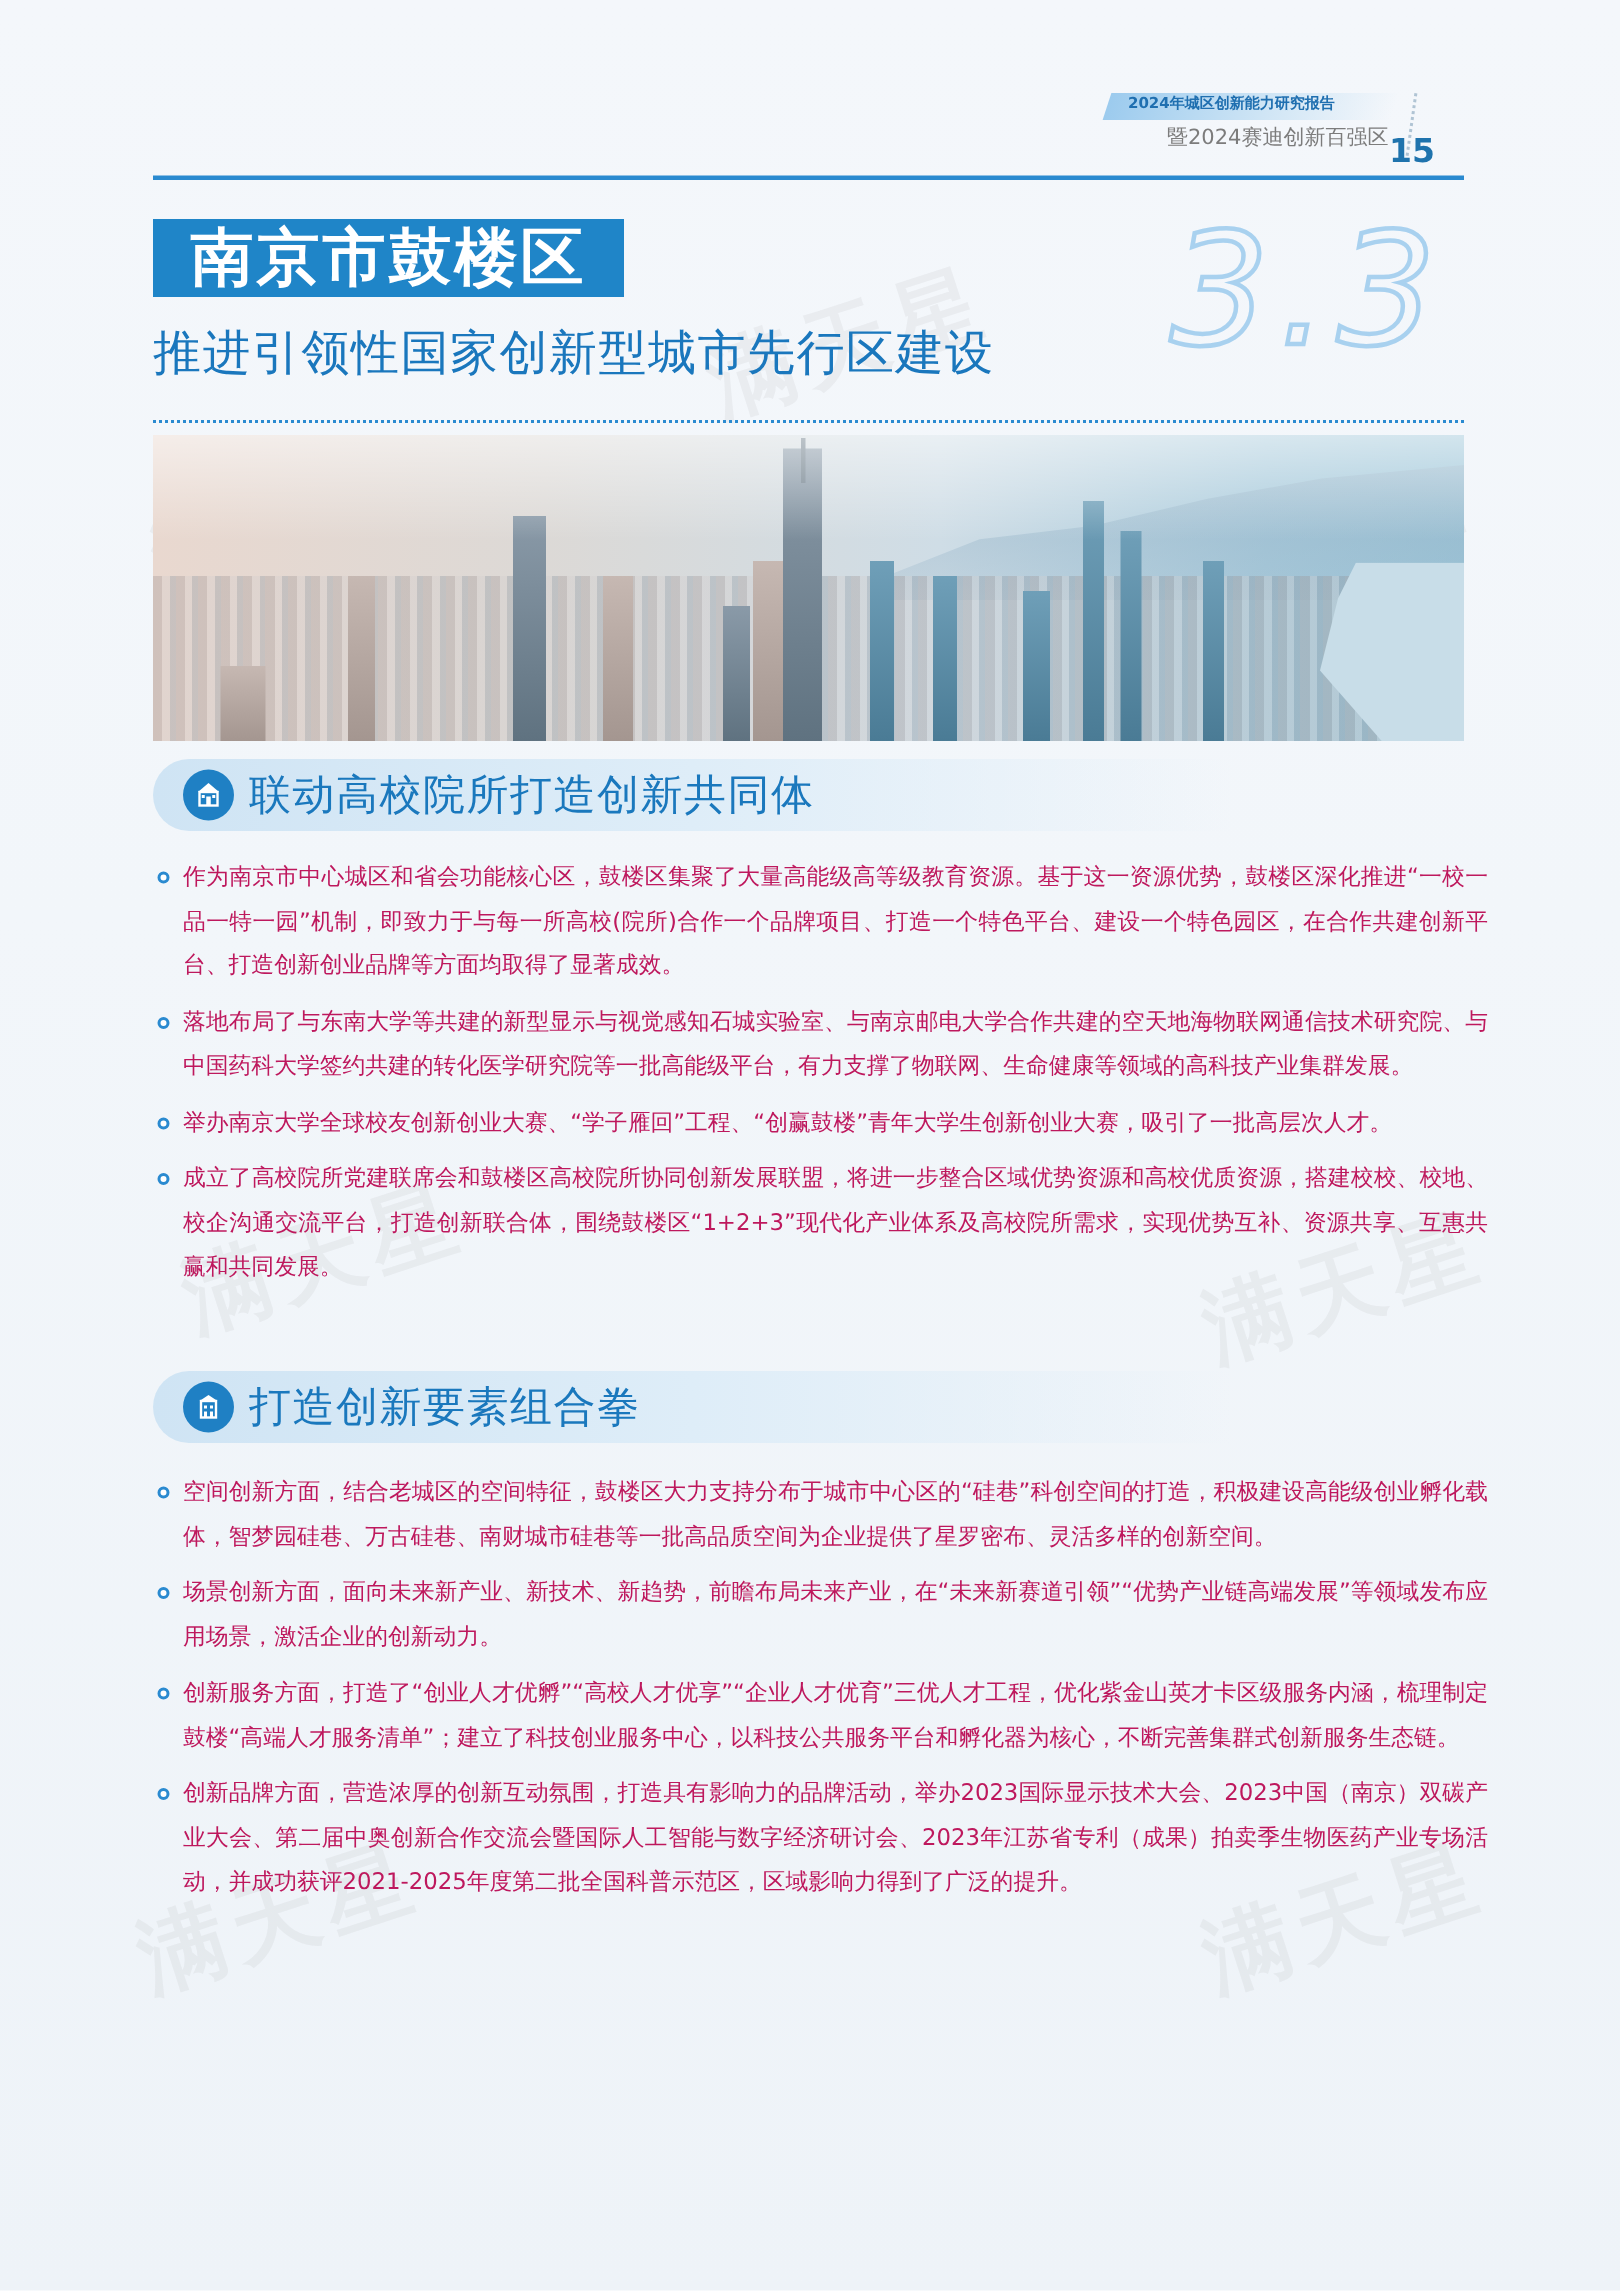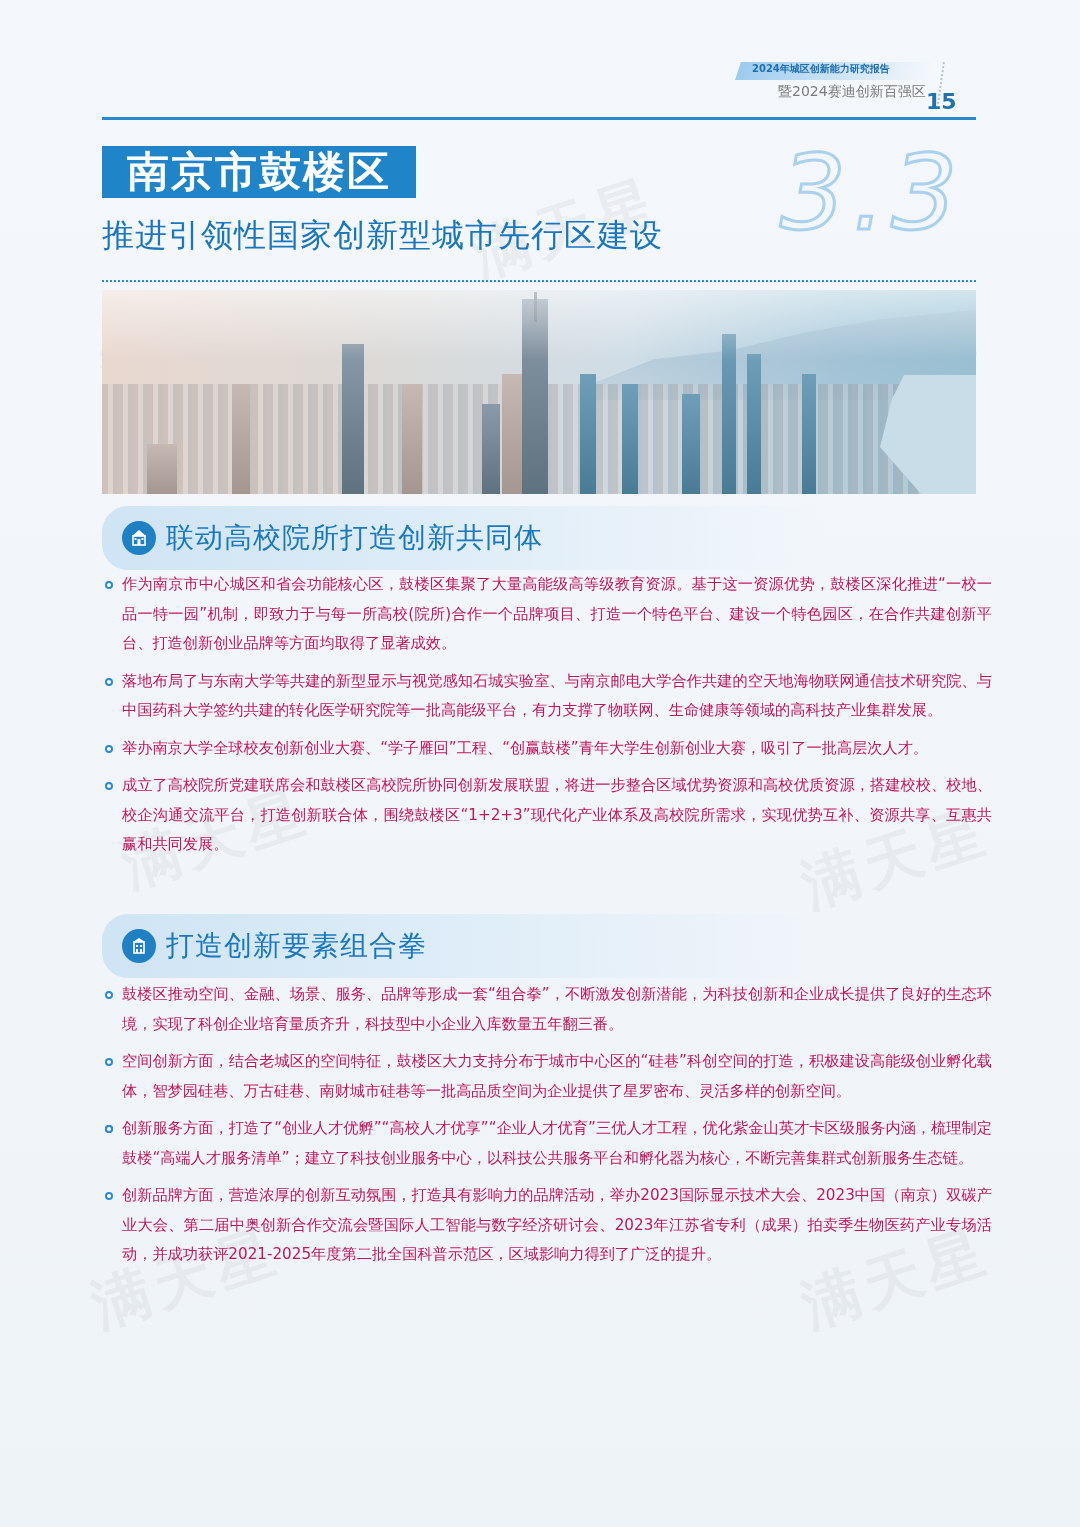--- a/index.html
+++ b/index.html
@@ -102,21 +102,21 @@
     clip-path: polygon(40% 0, 100% 0, 100% 100%, 55% 100%, 20% 60%, 30% 20%);
   }
   .bldg { position: absolute; bottom: 0; background: linear-gradient(180deg, #8a9aa8, #5f7280); }
   .bldg.light { background: linear-gradient(180deg, #c6b8b2, #a49690); }
   .bldg.blue { background: linear-gradient(180deg, #6f9fb8, #4a7b95); }
   .spire {
     position: absolute; left: 539px; top: 2px; width: 3px; height: 30px; background: #6f7f8b;
   }
   
   .sec-head {
-    position: absolute; left: 102px; height: 64px; width: 720px;
+    position: absolute; left: 102px; height: 48px; width: 720px;
     border-radius: 26px 0 0 26px;
     background: linear-gradient(90deg, #cfe4f4 0%, #deedf8 50%, rgba(235,243,250,0) 100%);
     display: flex; align-items: center;
   }
   .sec-icon {
     width: 34px; height: 34px; border-radius: 50%; background: #1f80c4;
     margin-left: 20px; margin-right: 10px;
     display: flex; align-items: center; justify-content: center;
   }
   .sec-title { font-size: 28px; color: #1a78bd; letter-spacing: 1px; }
@@ -212,18 +212,17 @@
       <polygon points="10,2 16,6 4,6" fill="#fff"></polygon>
       <rect x="7" y="9" width="2" height="2" fill="#fff"></rect>
       <rect x="11" y="9" width="2" height="2" fill="#fff"></rect>
       <rect x="7" y="13" width="2" height="4" fill="#fff"></rect>
       <rect x="11" y="13" width="2" height="4" fill="#fff"></rect>
     </svg>
   </div>
   <span class="sec-title">打造创新要素组合拳</span>
 </div>
 <ul class="bullets" style="top:980px;">
-  <li><span class="bullet-dot"></span><span>鼓楼区推动空间、金融、场景、服务、品牌等形成一套“组合拳”，不断激发创新潜能，为科技创新和企业成长提供了良好的生态环境，实现了科创企业培育量质齐升，科技型中小企业入库数量五年翻三番。</span></li>
   <li><span class="bullet-dot"></span><span>空间创新方面，结合老城区的空间特征，鼓楼区大力支持分布于城市中心区的“硅巷”科创空间的打造，积极建设高能级创业孵化载体，智梦园硅巷、万古硅巷、南财城市硅巷等一批高品质空间为企业提供了星罗密布、灵活多样的创新空间。</span></li>
-  <li><span class="bullet-dot"></span></li>
+  <li><span class="bullet-dot"></span><span>场景创新方面，面向未来新产业、新技术、新趋势，前瞻布局未来产业，在“未来新赛道引领”“优势产业链高端发展”等领域发布应用场景，激活企业的创新动力。</span></li>
   <li><span class="bullet-dot"></span><span>创新服务方面，打造了“创业人才优孵”“高校人才优享”“企业人才优育”三优人才工程，优化紫金山英才卡区级服务内涵，梳理制定鼓楼“高端人才服务清单”；建立了科技创业服务中心，以科技公共服务平台和孵化器为核心，不断完善集群式创新服务生态链。</span></li>
   <li><span class="bullet-dot"></span><span>创新品牌方面，营造浓厚的创新互动氛围，打造具有影响力的品牌活动，举办2023国际显示技术大会、2023中国（南京）双碳产业大会、第二届中奥创新合作交流会暨国际人工智能与数字经济研讨会、2023年江苏省专利（成果）拍卖季生物医药产业专场活动，并成功获评2021-2025年度第二批全国科普示范区，区域影响力得到了广泛的提升。</span></li>
 </ul>
 
 </body></html>

